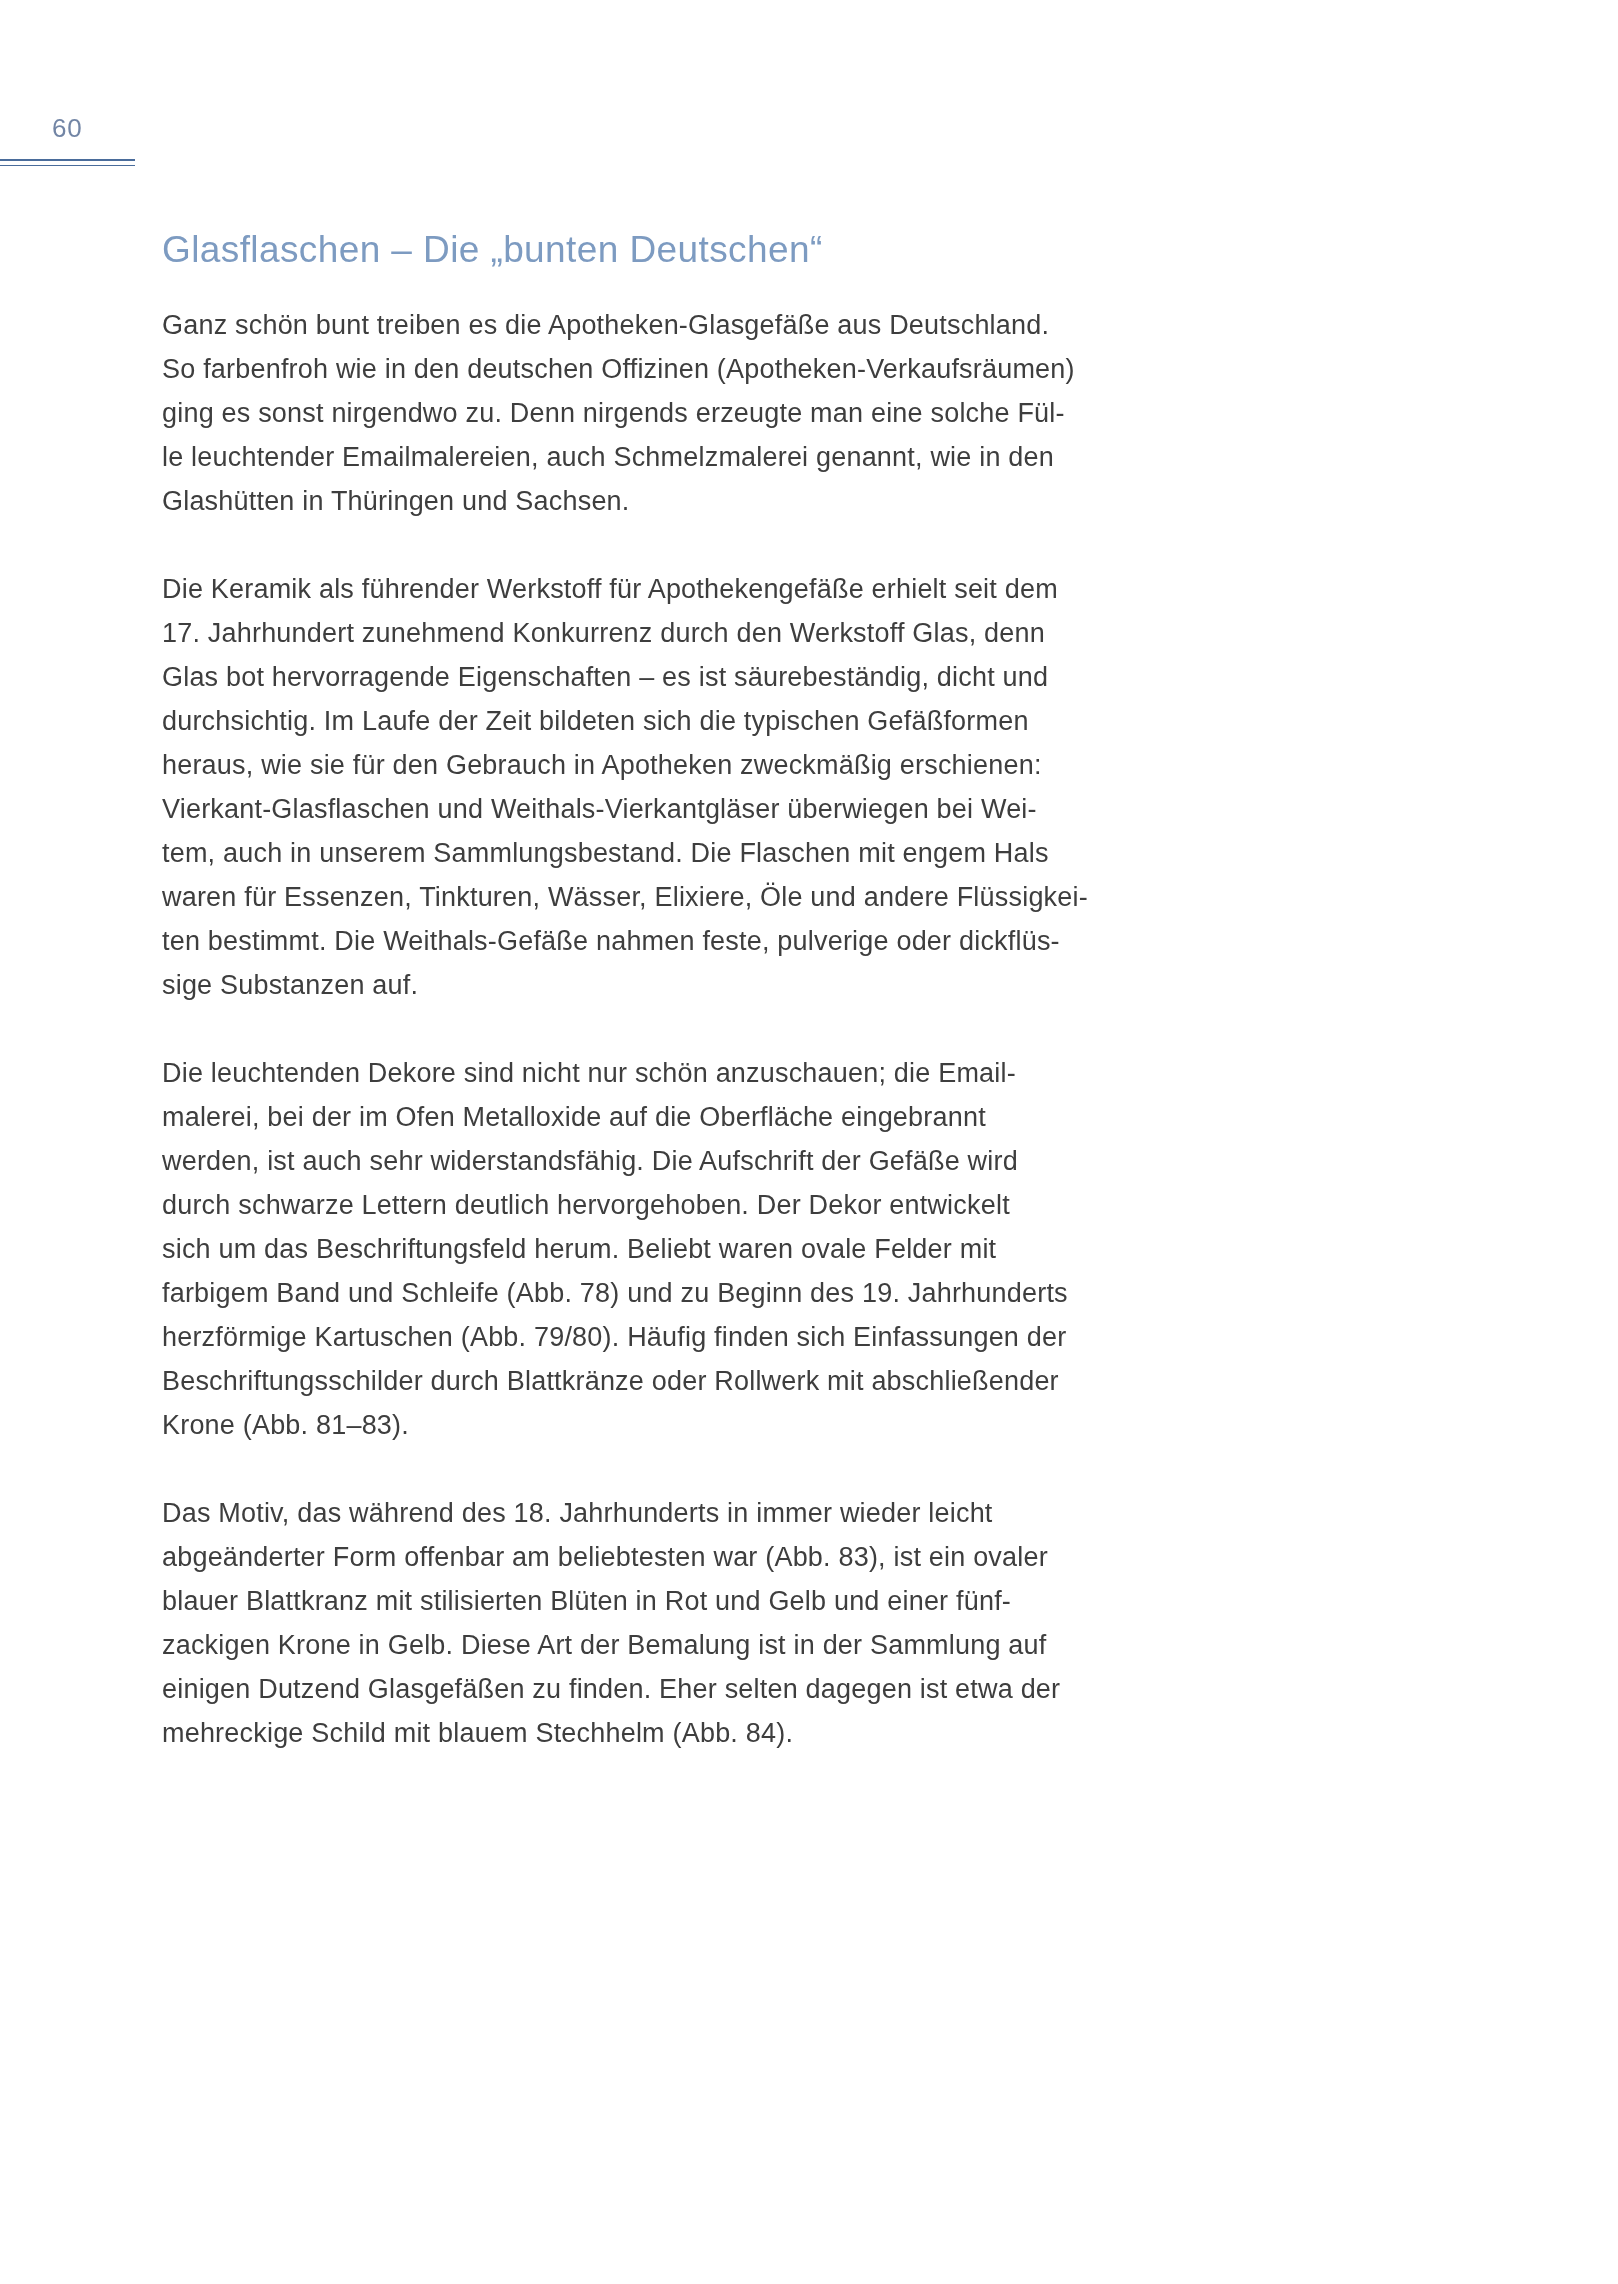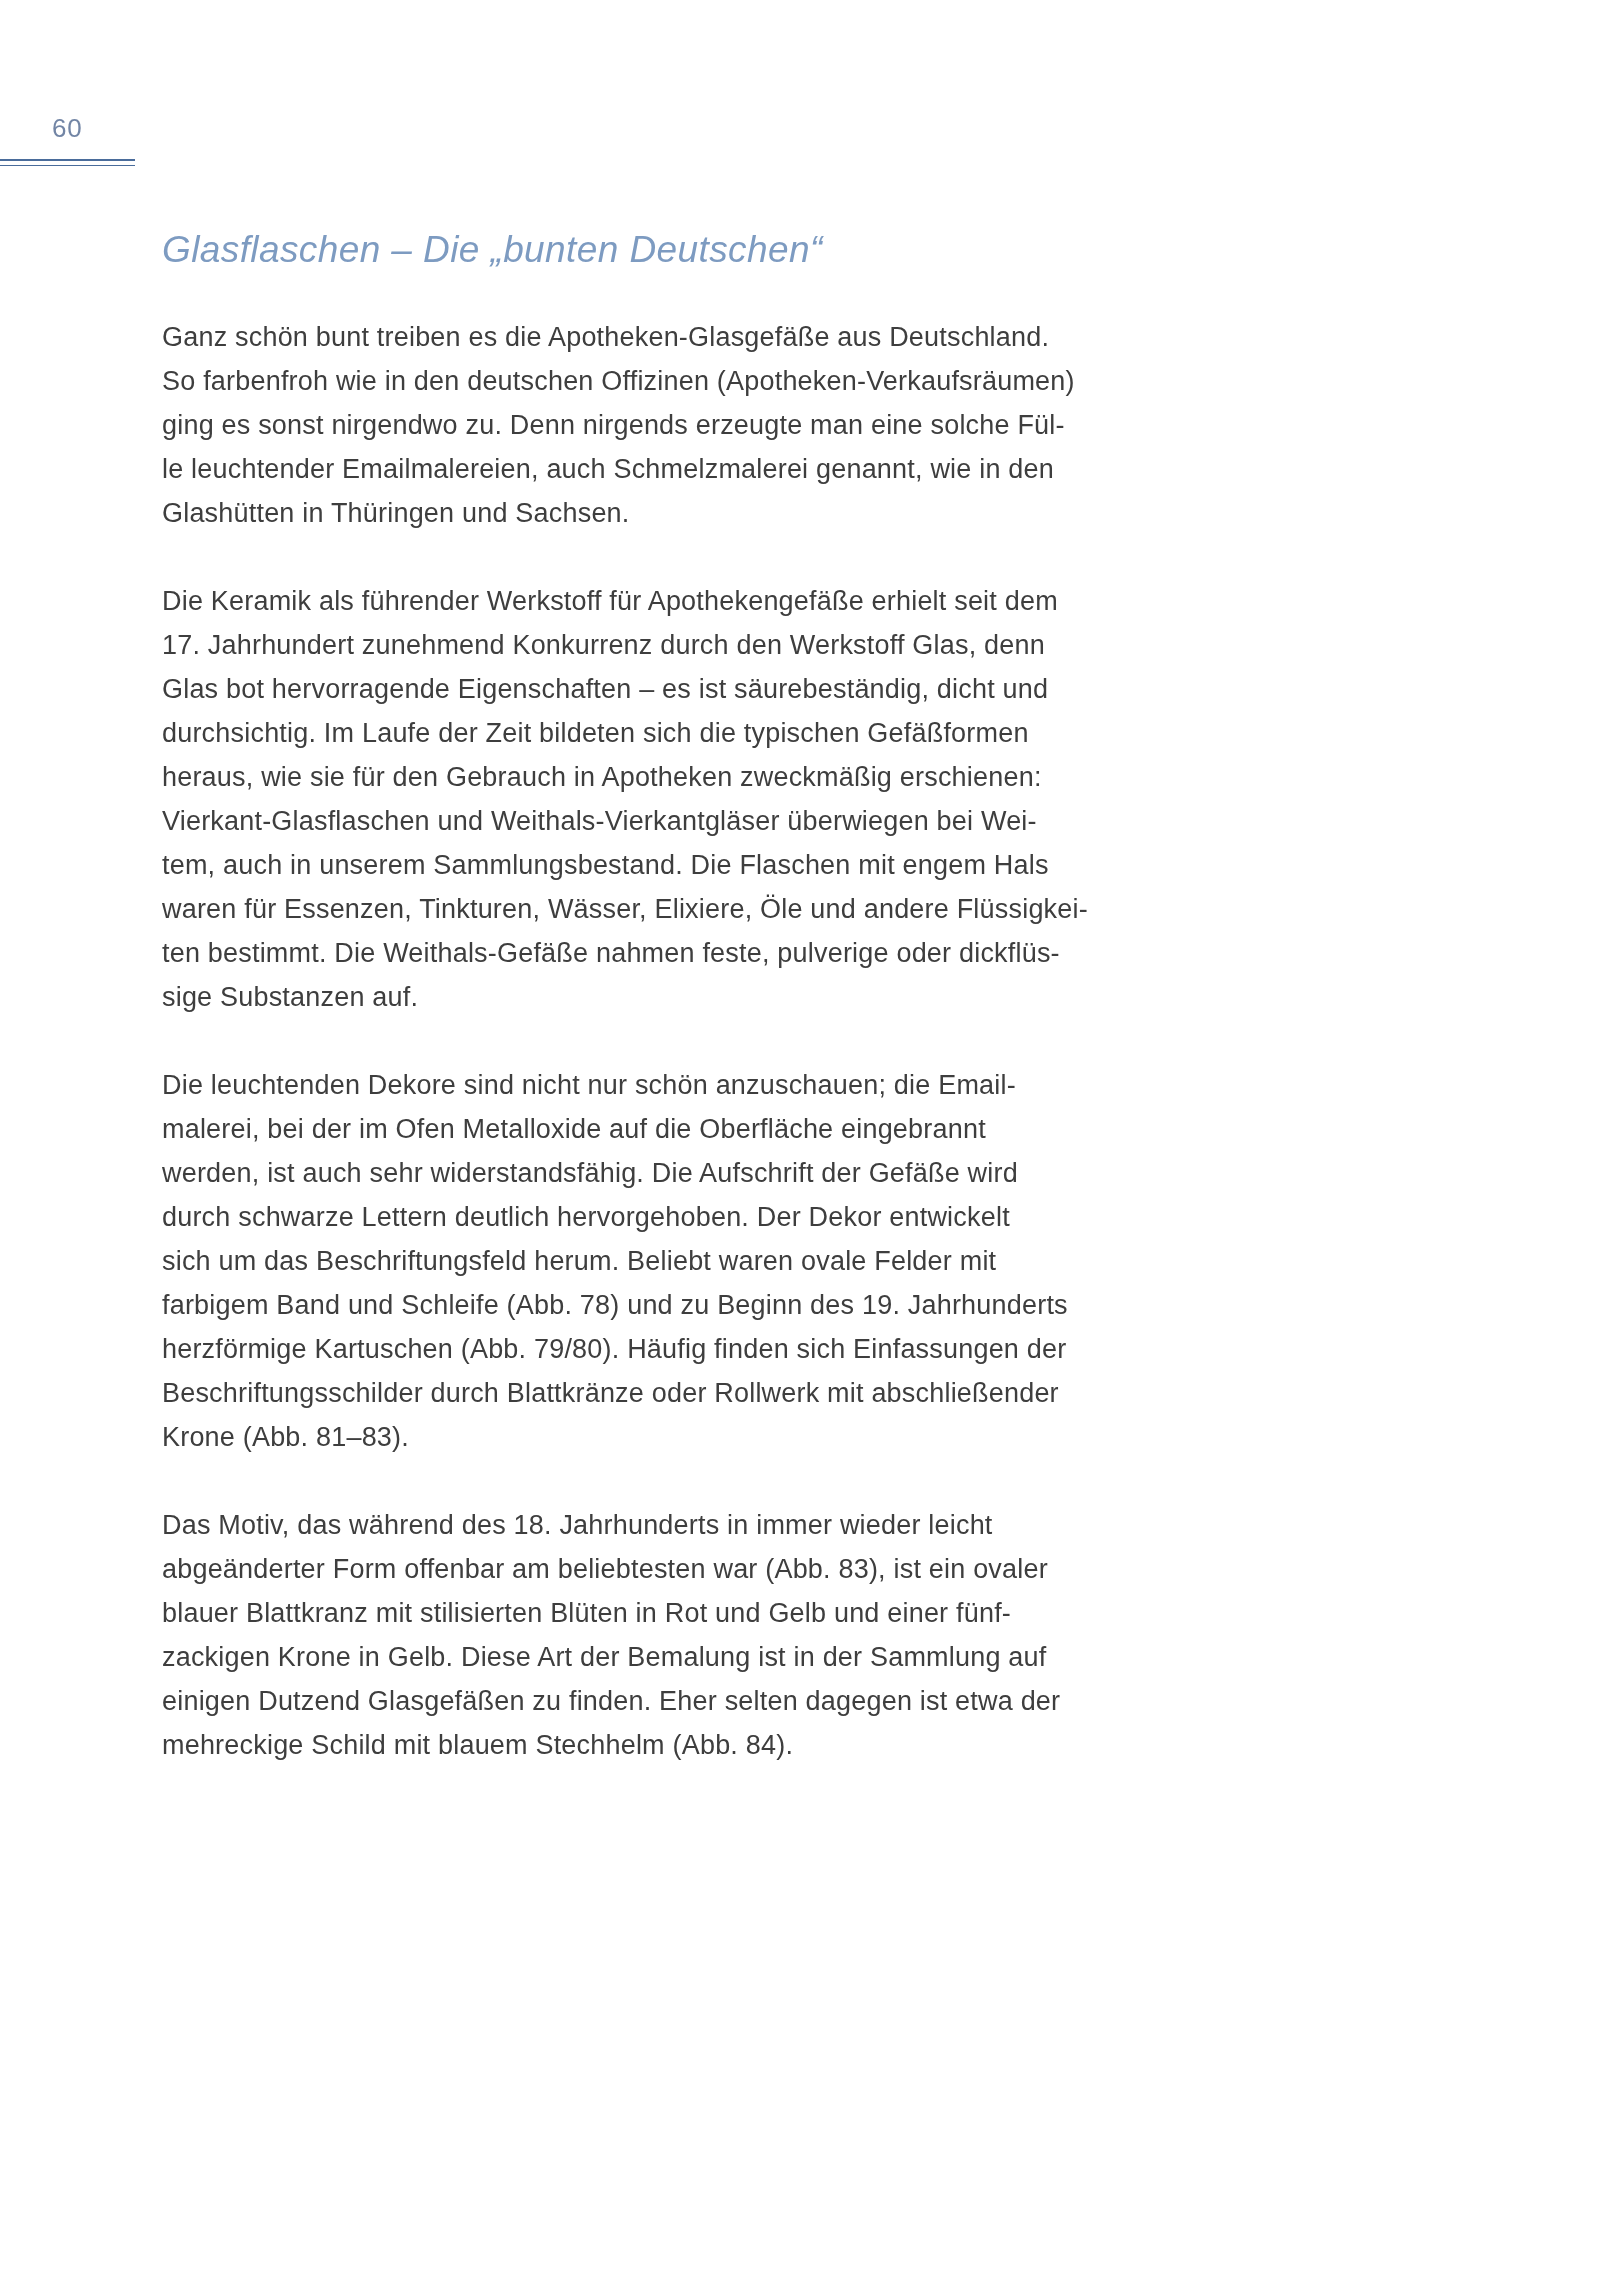--- a/index.html
+++ b/index.html
@@ -42,22 +42,21 @@
     left:162px;
     top:229px;
     width:1149px;
   }
   .title{
     font-size:37px;
     font-weight:300;
     letter-spacing:0.4px;
     line-height:1.15;
     color:var(--heading);
-    margin-bottom:43px;
-    font-style:italic;
+    margin-bottom:31px;
   }
   .body-text p{
     font-size:27px;
     font-weight:400;
     letter-spacing:0.2px;
     line-height:44px;
     color:var(--body);
     margin-bottom:44px;
   }
 </style>

